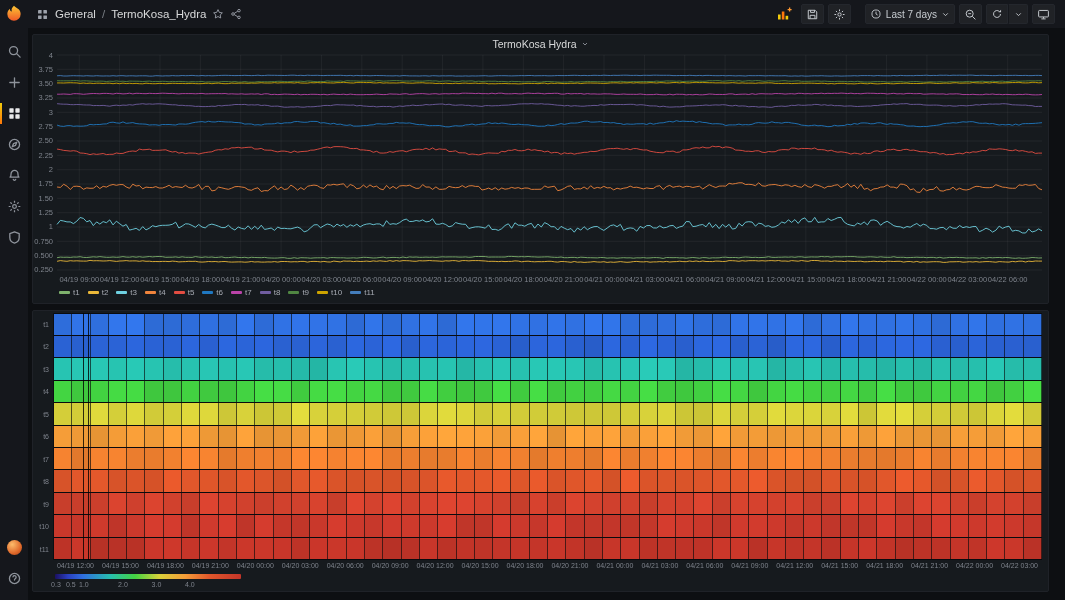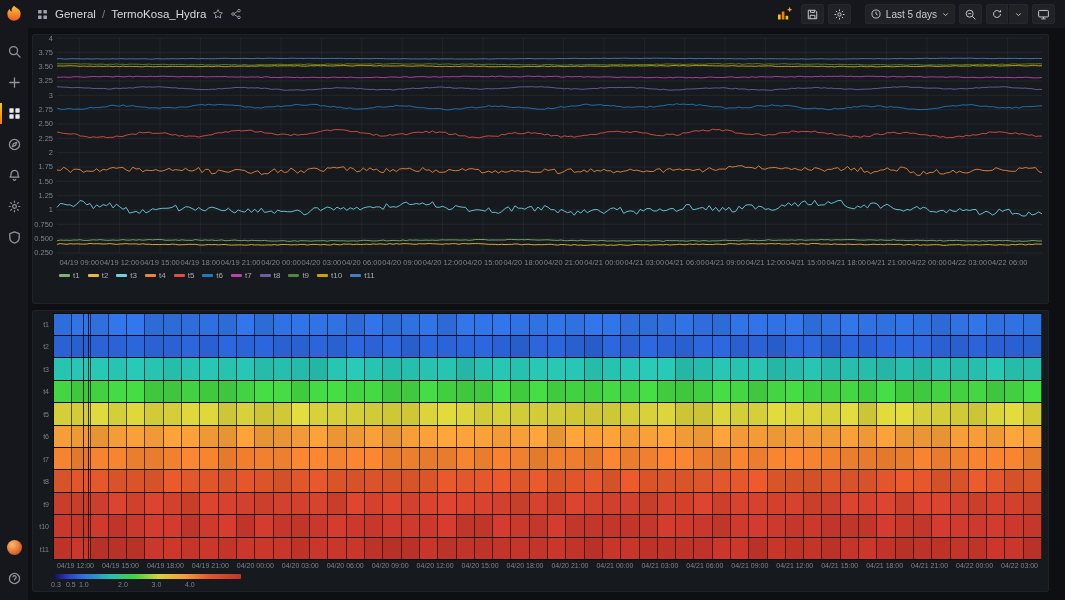--- a/index.html
+++ b/index.html
@@ -237,21 +237,21 @@
         <span class="gap"></span>
         <div class="btn">
           <span class="ic">
             <svg width="12" height="12" viewBox="0 0 16 16">
                 <g fill="none" stroke="currentColor" stroke-width="1.2">
                   <circle cx="8" cy="8" r="5.4"></circle>
                   <path d="M8 4.8V8l2.2 1.4"></path>
                 </g>
               </svg>
           </span>
-          <span>Last 5 days</span>
+          <span>Last 7 days</span>
           <span class="ic">
             <svg width="9" height="9" viewBox="0 0 16 16">
                 <path fill="none" stroke="currentColor" stroke-width="1.6" d="M4 6l4 4 4-4"></path>
               </svg>
           </span>
         </div>
         <div class="btn">
           <span class="ic">
             <svg width="13" height="13" viewBox="0 0 16 16">
                 <g fill="none" stroke="currentColor" stroke-width="1.2">
@@ -287,20 +287,28 @@
                 </g>
               </svg>
           </span>
         </div>
       </div>
     </header>
 
     <div class="content">
 
       <section class="panel" id="panel-ts">
+        <div class="panel-title">
+          <span>TermoKosa Hydra</span>
+          <span class="caret">
+            <svg width="8" height="8" viewBox="0 0 16 16">
+                <path fill="none" stroke="currentColor" stroke-width="1.8" d="M4 6l4 4 4-4"></path>
+              </svg>
+          </span>
+        </div>
         <svg id="ts-svg" width="100%" height="234" viewBox="0 0 1013 234" preserveAspectRatio="none">
             <line x1="24" x2="1007" y1="3" y2="3" stroke="rgba(255,255,255,0.06)"></line>
             <text class="tick" x="20" y="5.5" text-anchor="end">4</text>
             <line x1="24" x2="1007" y1="17.333333333333336" y2="17.333333333333336" stroke="rgba(255,255,255,0.06)"></line>
             <text class="tick" x="20" y="19.833333333333336" text-anchor="end">3.75</text>
             <line x1="24" x2="1007" y1="31.666666666666668" y2="31.666666666666668" stroke="rgba(255,255,255,0.06)"></line>
             <text class="tick" x="20" y="34.16666666666667" text-anchor="end">3.50</text>
             <line x1="24" x2="1007" y1="46" y2="46" stroke="rgba(255,255,255,0.06)"></line>
             <text class="tick" x="20" y="48.5" text-anchor="end">3.25</text>
             <line x1="24" x2="1007" y1="60.333333333333336" y2="60.333333333333336" stroke="rgba(255,255,255,0.06)"></line>

